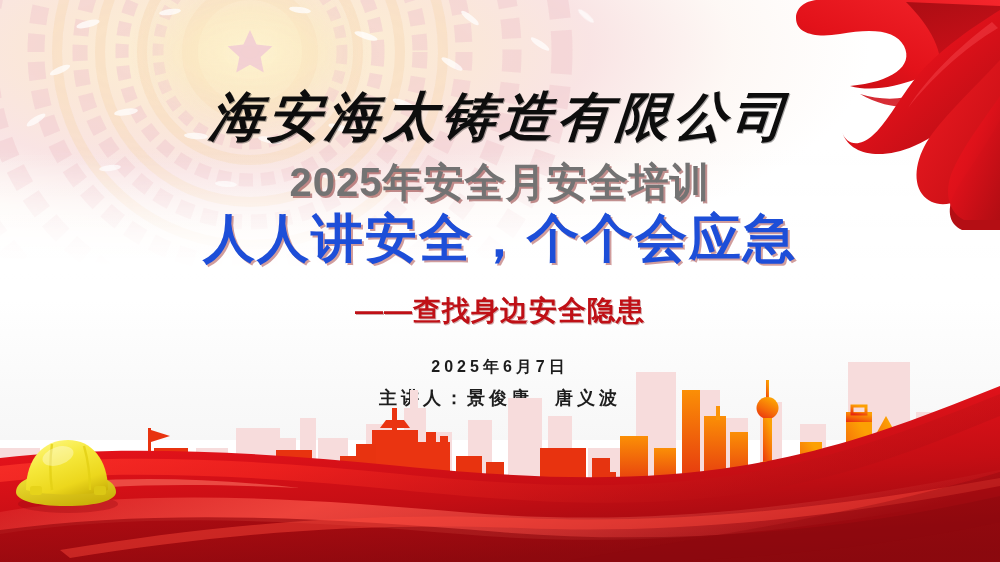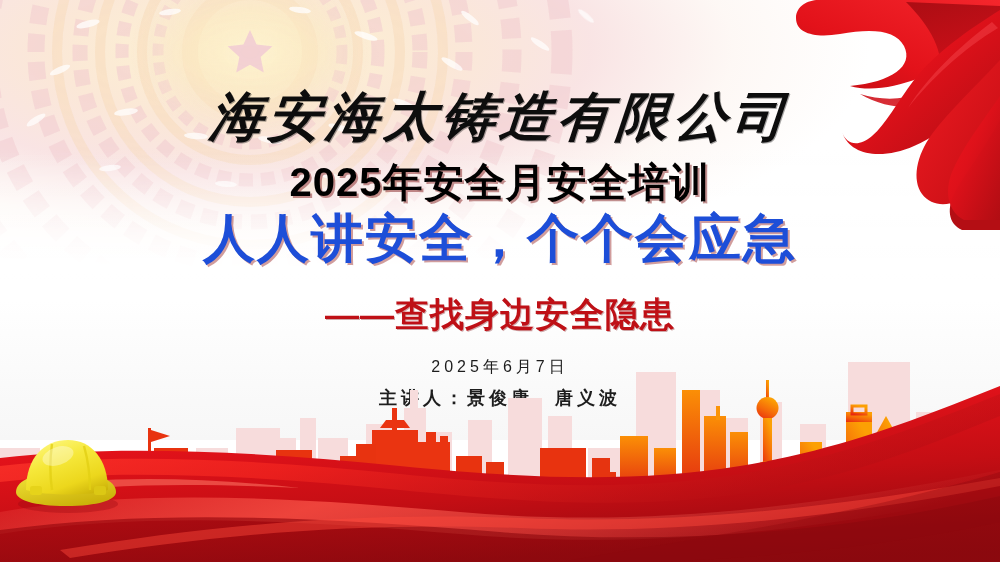--- a/index.html
+++ b/index.html
@@ -78,21 +78,21 @@
     transform: skewX(-5deg);
     text-shadow: 1px 1px 0 rgba(0,0,0,0.35);
   }
 
   .course-title {
     position: absolute;
     left: 0; top: 155px;
     width: 1000px;
     font-size: 40px;
     font-weight: 700;
-    color: #000000;
+    color: #737373;
     letter-spacing: 1px;
     white-space: nowrap;
     text-shadow: 2px 2px 0 rgba(120,10,12,0.45);
   }
 
   .slogan {
     position: absolute;
     left: 0; top: 204px;
     width: 1000px;
     font-size: 52px;
@@ -105,34 +105,34 @@
 
   .subtitle-row {
     position: absolute;
     left: 0; top: 292px;
     width: 1000px;
     text-align: center;
     padding-right: 0;
   }
   .subtitle {
     display: inline-block;
-    font-size: 34px;
+    font-size: 28px;
     font-weight: 700;
     color: #bf1016;
     letter-spacing: 1px;
     white-space: nowrap;
     text-shadow: 1px 1px 0 rgba(120,10,12,0.35);
   }
 
   .date-line {
     position: absolute;
     left: 0; top: 357px;
     width: 1000px;
     font-size: 16px;
-    font-weight: 400;
+    font-weight: 700;
     color: #1d1d1d;
     letter-spacing: 4px;
     white-space: nowrap;
   }
   .presenter-line {
     position: absolute;
     left: 0; top: 386px;
     width: 1000px;
     font-size: 18px;
     font-weight: 700;

